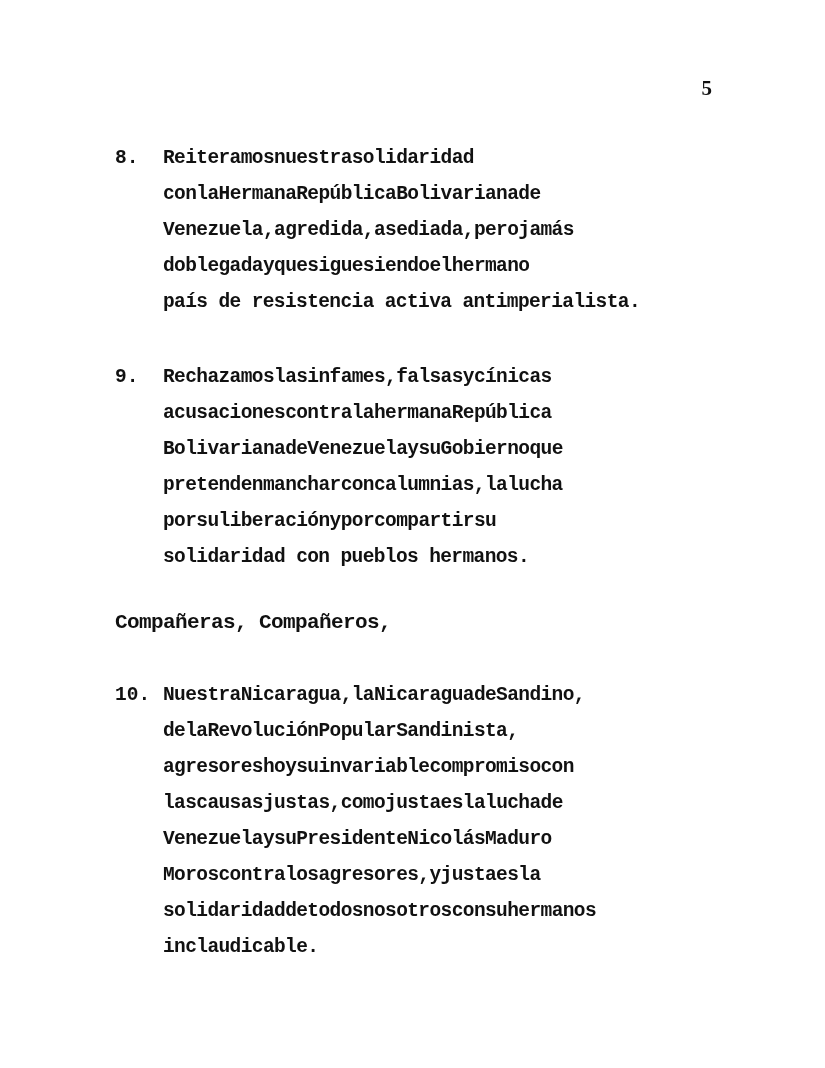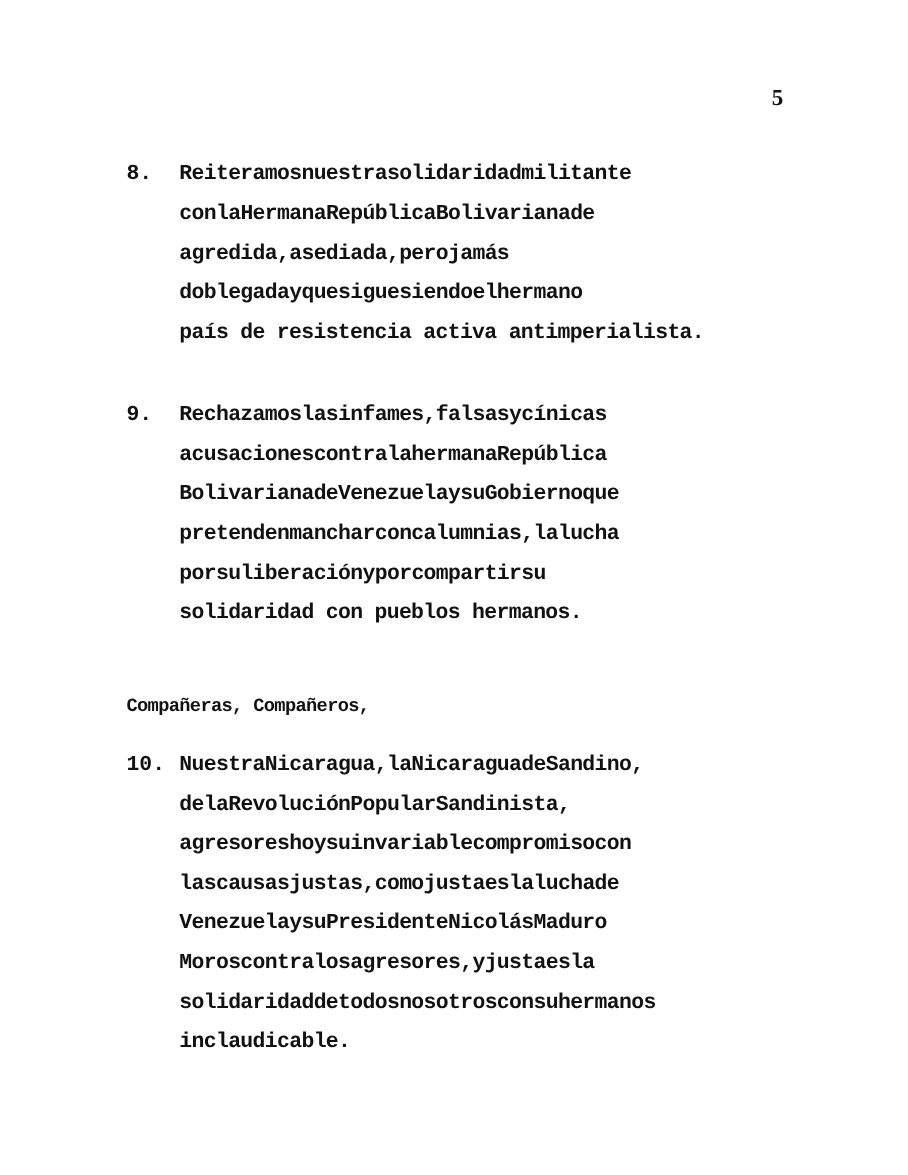--- a/index.html
+++ b/index.html
@@ -8,34 +8,34 @@
   .pagenum { position: absolute; left: 690px; top: 76px; width: 22px; text-align: right;
     font-family: "Liberation Serif", serif; font-weight: bold; font-size: 21px; color: #111; }
   .para { position: absolute; left: 115px; width: 598px; }
   .num { position: absolute; left: 0; top: 0; font-family: "Liberation Mono", monospace; font-weight: bold;
     font-size: 19.5px; line-height: 36px; }
   .lines { position: absolute; left: 48px; width: 550px; }
   .line { height: 36px; line-height: 36px; font-family: "Liberation Mono", monospace; font-weight: bold;
     font-size: 19.5px; white-space: pre; display: flex; letter-spacing: -0.6px; }
   .line.last { justify-content: flex-start; gap: 11px; text-align: right; }
   .salute { position: absolute; left: 115px; top: 605px; height: 36px; line-height: 36px;
-    font-family: "Liberation Mono", monospace; font-weight: bold; font-size: 17px; letter-spacing: -0.6px; margin-top: 20px; }
+    font-family: "Liberation Mono", monospace; font-weight: bold; font-size: 21px; letter-spacing: -0.6px; }
 </style>
 </head>
 <body>
 
 <div class="page">
   <div class="pagenum">5</div>
 
   <div class="para" style="top:140px;">
     <div class="num">8.</div>
     <div class="lines">
-        <div class="line"><span>Reiteramos</span><span>nuestra</span><span>solidaridad</span><span>militante</span></div>
+        <div class="line"><span>Reiteramos</span><span>nuestra</span><span>solidaridad</span></div>
         <div class="line"><span>con</span><span>la</span><span>Hermana</span><span>República</span><span>Bolivariana</span><span>de</span></div>
-        <div class="line"><span>agredida,</span><span>asediada,</span><span>pero</span><span>jamás</span></div>
+        <div class="line"><span>Venezuela,</span><span>agredida,</span><span>asediada,</span><span>pero</span><span>jamás</span></div>
         <div class="line"><span>doblegada</span><span>y</span><span>que</span><span>sigue</span><span>siendo</span><span>el</span><span>hermano</span></div>
         <div class="line last"><span>país</span><span>de</span><span>resistencia</span><span>activa</span><span>antimperialista.</span></div>
       </div>
   </div>
 
   <div class="para" style="top:359px;">
     <div class="num">9.</div>
     <div class="lines">
         <div class="line"><span>Rechazamos</span><span>las</span><span>infames,</span><span>falsas</span><span>y</span><span>cínicas</span></div>
         <div class="line"><span>acusaciones</span><span>contra</span><span>la</span><span>hermana</span><span>República</span></div>

